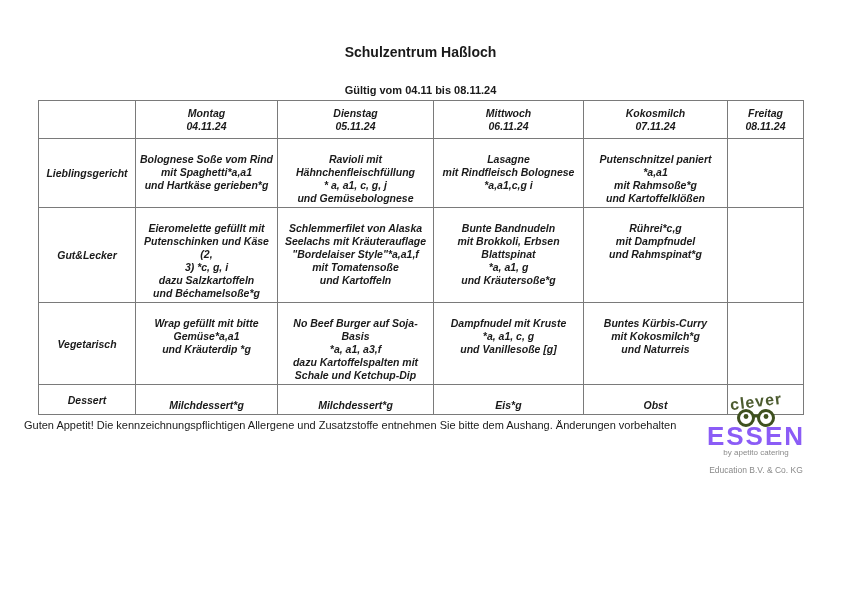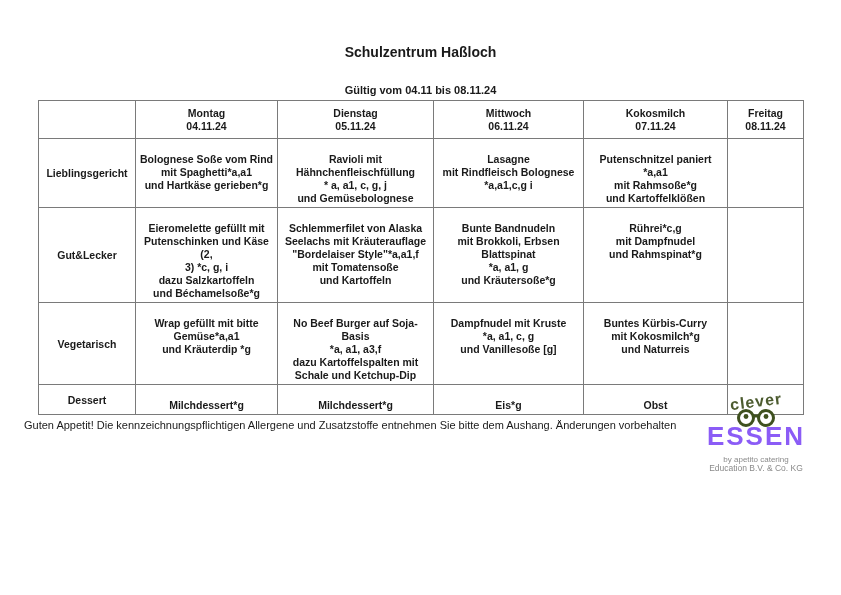--- a/index.html
+++ b/index.html
@@ -34,20 +34,21 @@
     table-layout: fixed;
     width: 765px;
   }
   table.menu td {
     border: 1px solid #7a7a7a;
     font-size: 10.5px;
     font-weight: bold;
     text-align: center;
     padding: 2px 3px;
     overflow: hidden;
+    font-style: italic;
   }
   tr.header-row { height: 38px; }
   tr.row-1 { height: 69px; }
   tr.row-2 { height: 81px; }
   tr.row-3 { height: 63px; }
   tr.row-4 { height: 15px; }
   td.category-cell { vertical-align: middle; font-size: 11px; }
   td.day-cell { vertical-align: middle; line-height: 13px; }
   td.menu-cell { vertical-align: top; }
   td.dessert-cell { vertical-align: middle; }
@@ -77,22 +78,22 @@
     display: inline-block;
     margin-bottom: 0px;
   }
   .logo-glasses { display: block; margin: -3px auto -6px auto; }
   .logo-essen {
     font-size: 26px;
     font-weight: bold;
     letter-spacing: 2px;
     margin-top: 0px;
   }
-  .logo-byline { font-size: 8px;  margin-top: 7px; }
-  .logo-company { font-size: 8.5px; margin-top: 0; }
+  .logo-byline { font-size: 8px;  }
+  .logo-company { font-size: 8.5px; margin-top: 9px; }
 </style>
 </head>
 <body>
 
 <div class="page">
 
   <div class="doc-title">Schulzentrum Haßloch</div>
   <div class="doc-subtitle">Gültig vom 04.11 bis 08.11.24</div>
 
   <table class="menu">

